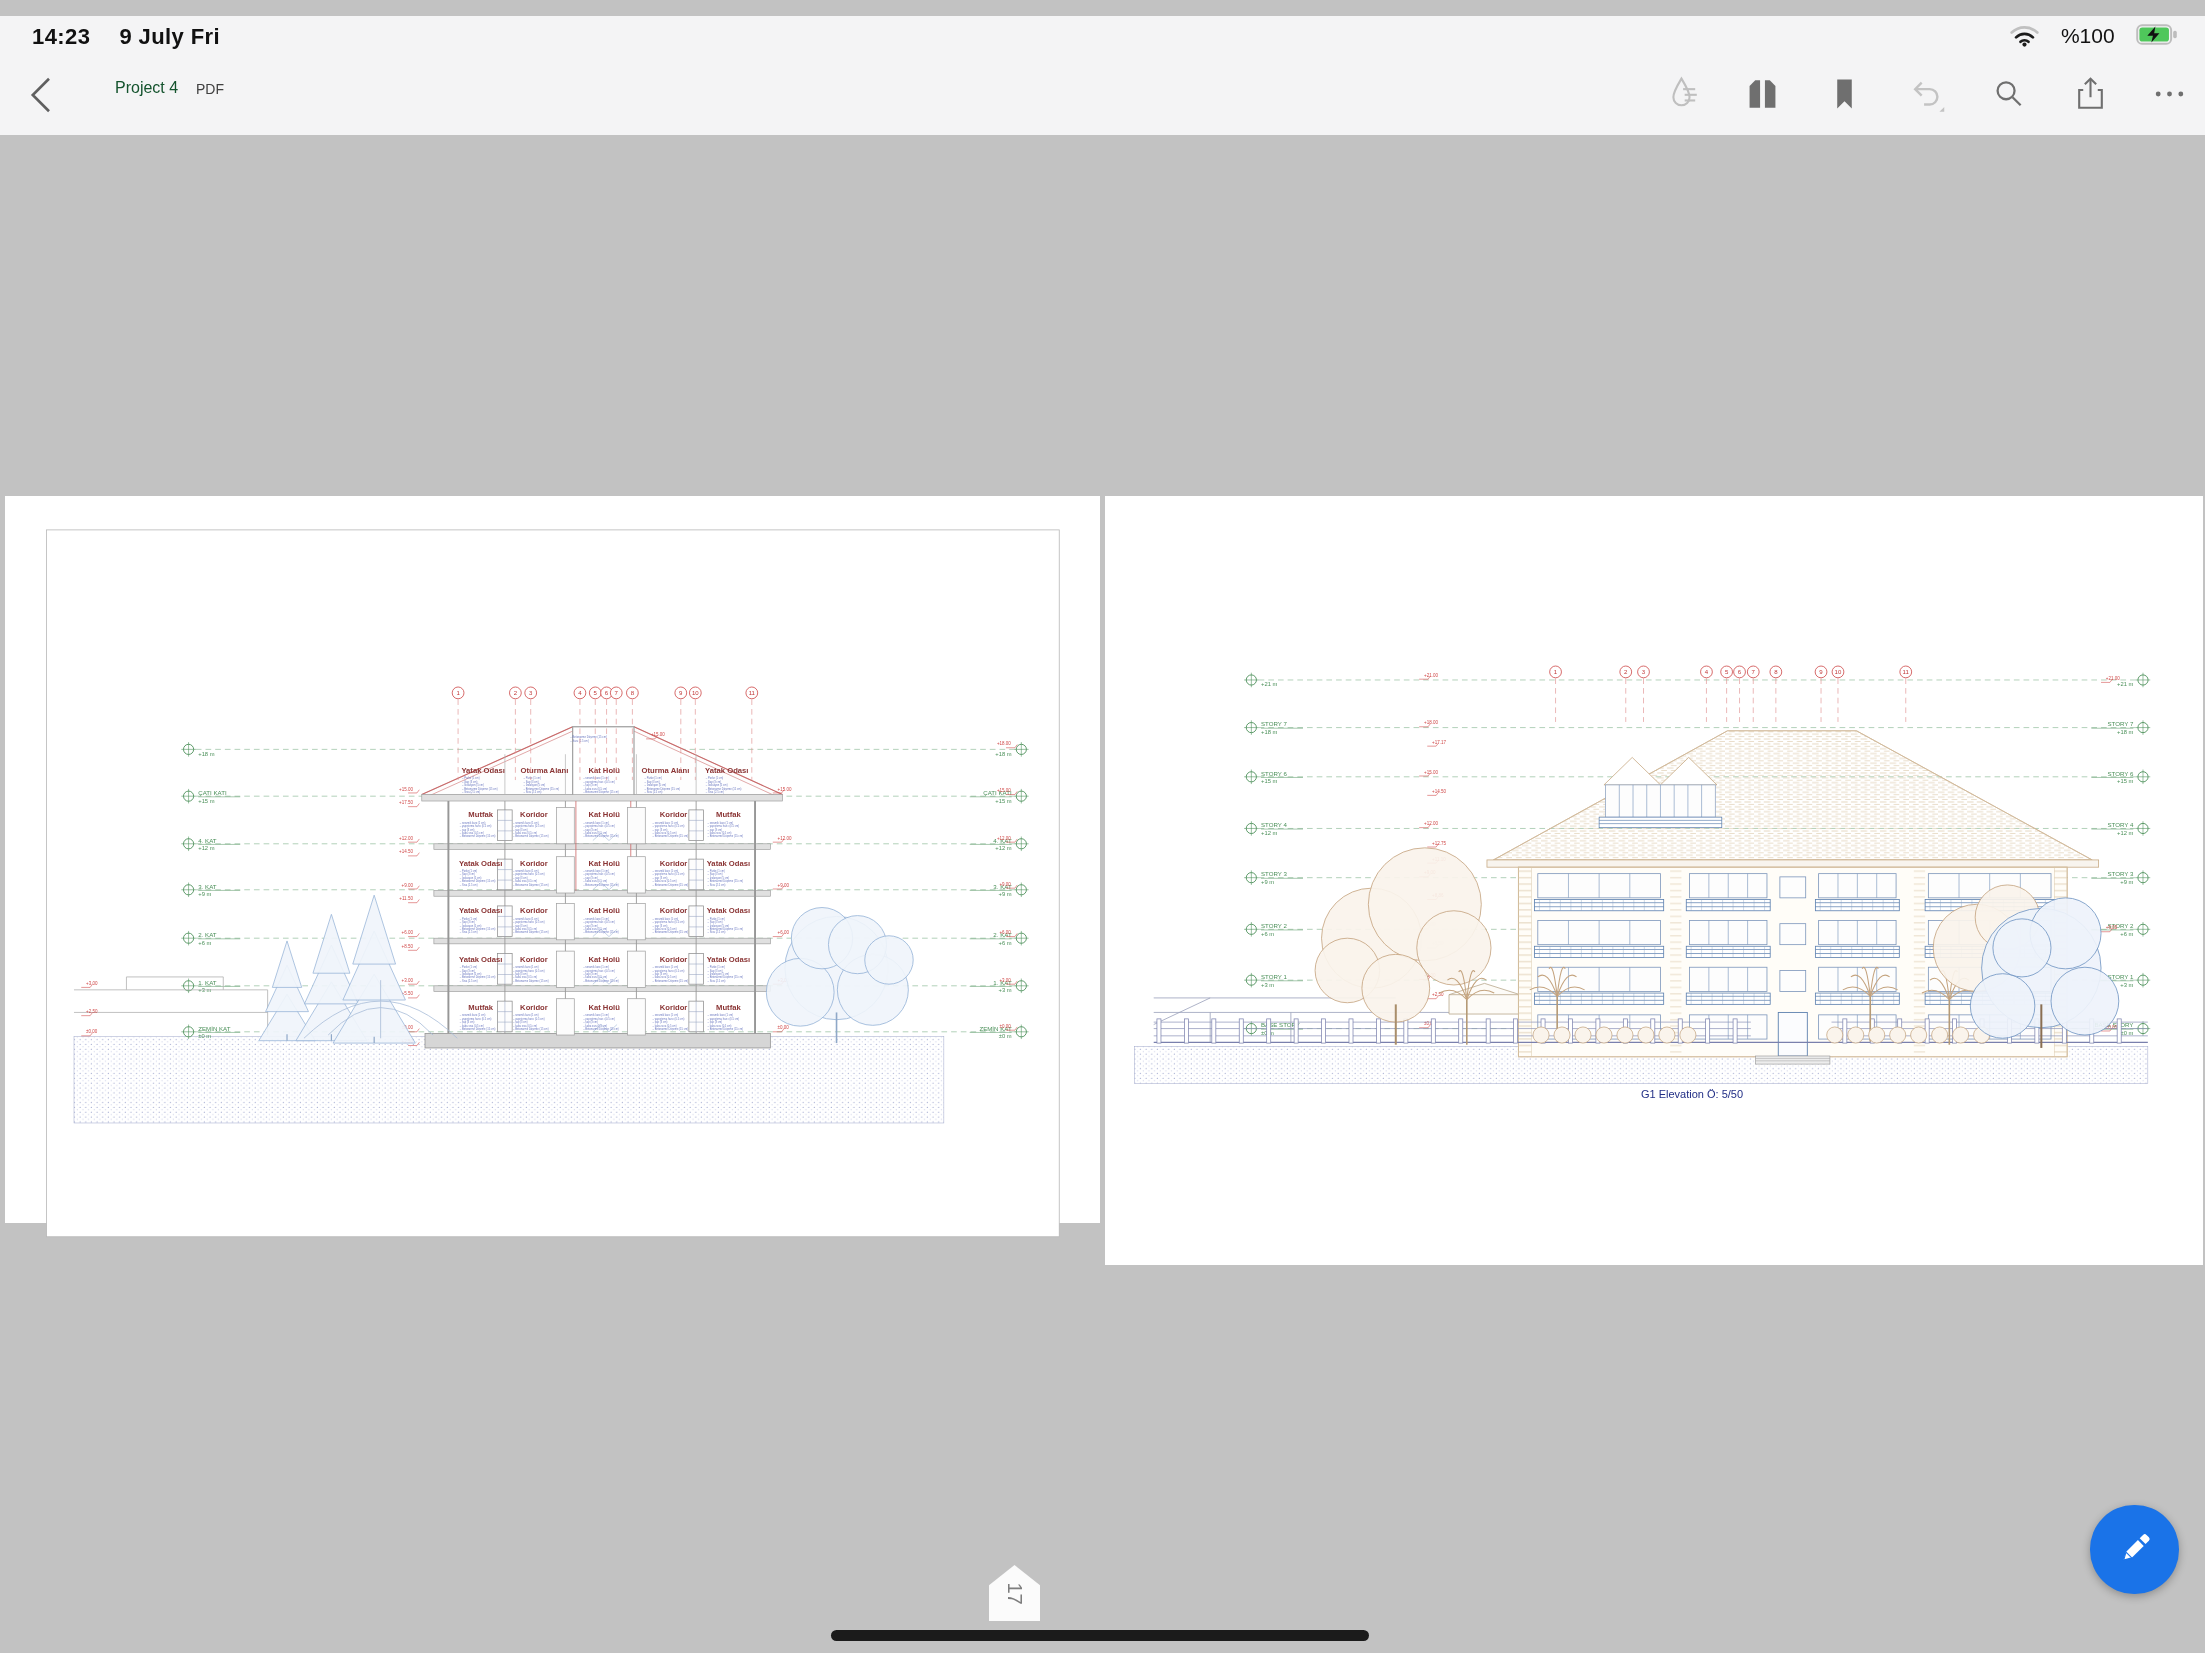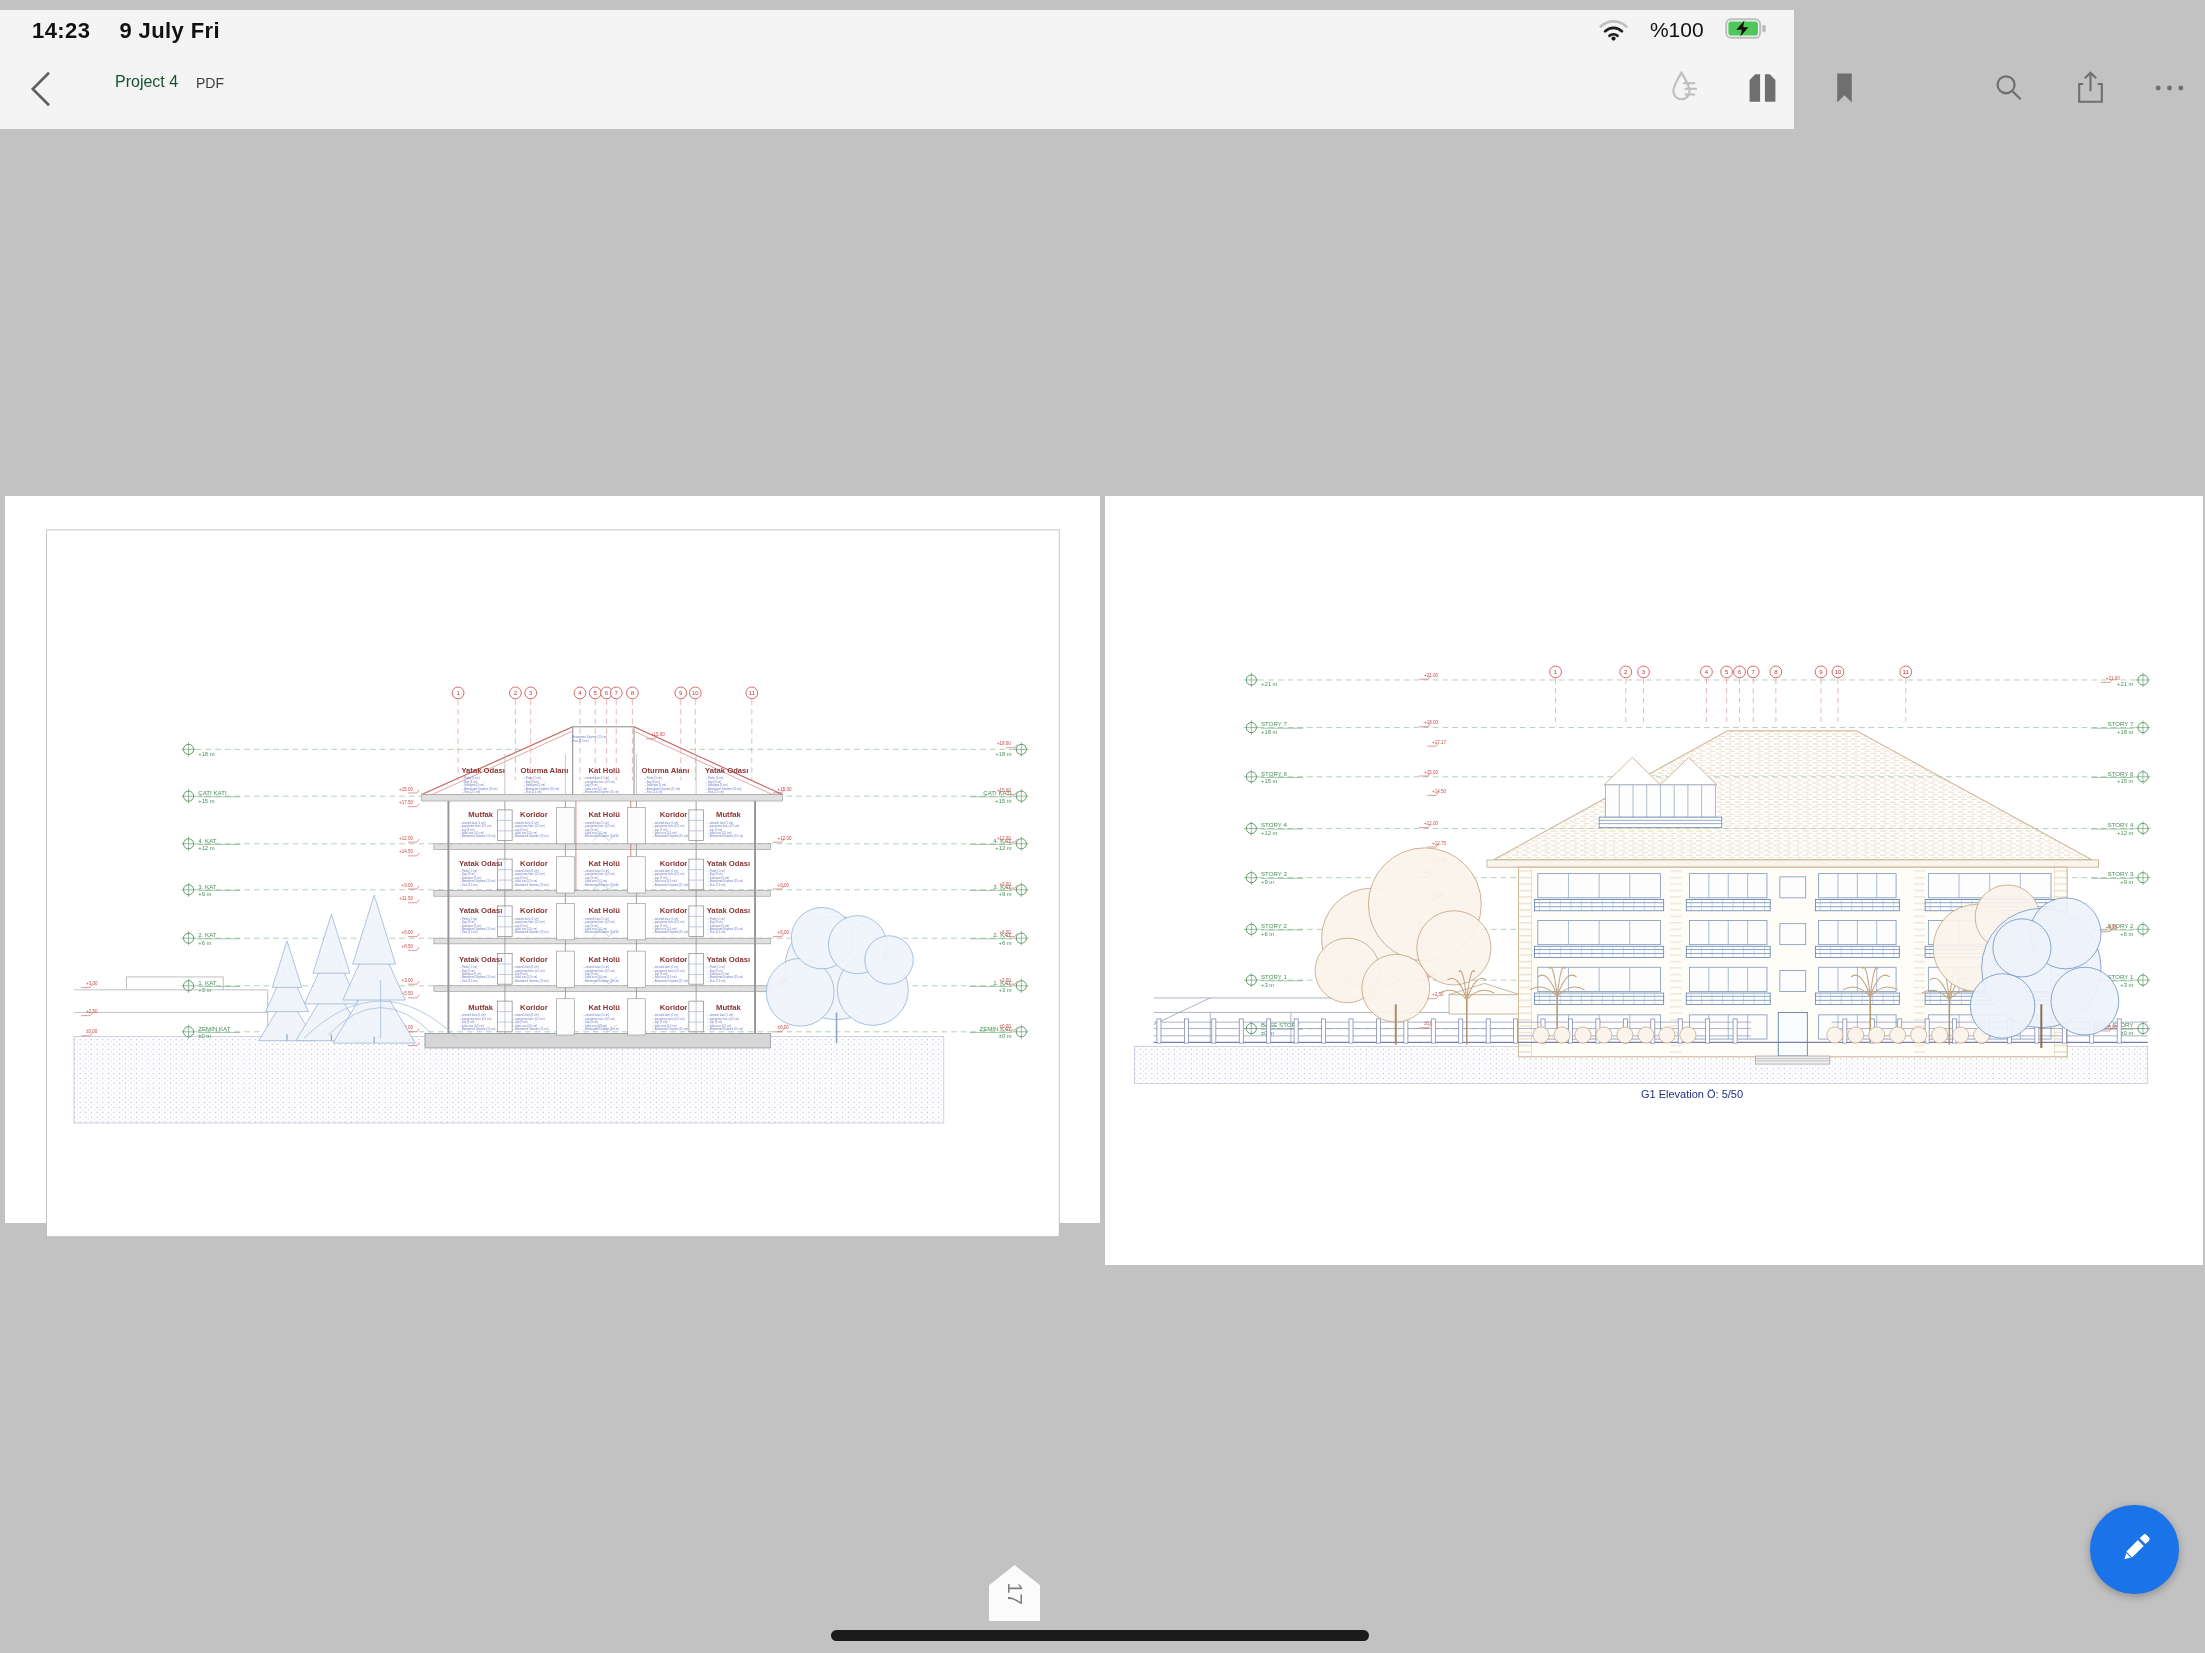--- a/index.html
+++ b/index.html
@@ -1,18 +1,18 @@
 <!DOCTYPE html>
 <html style="font-size:13px"><head>
 <meta charset="utf-8">
 <style>
   html,body{margin:0;padding:0}
   body{width:2205px;height:1653px;position:relative;font-family:"Liberation Sans",sans-serif;
        background:#c2c2c2;overflow:hidden}
-  .topbars{position:absolute;left:0;top:10px;width:1794px;height:119px;background:#f4f4f5;z-index:5}
+  .topbars{position:absolute;left:0;top:16px;width:2205px;height:119px;background:#f4f4f5;z-index:5}
   .status-left{position:absolute;left:32px;top:8px;font-size:22px;font-weight:600;color:#111;letter-spacing:0.4px}
   .status-left .date{margin-left:22.6px;font-weight:600}
   .status-right{position:absolute;right:27.4px;top:6.5px;display:flex;align-items:center;gap:21px}
   .pct{font-size:21px;color:#111;font-weight:500}
   .back-btn{position:absolute;left:22.6px;top:57px;width:39px;height:44px;cursor:pointer}
   .doc-title{position:absolute;left:115px;top:63px;font-size:16px;color:#14532d}
   .doc-type{position:absolute;left:196px;top:65px;font-size:14px;color:#404040}
   .tb-icon{position:absolute;top:57px;width:39px;height:42px;cursor:pointer}
   .page{position:absolute;top:496px;background:#fff;z-index:1}
   .page.left{left:4.8px;width:1095px;height:727px}

